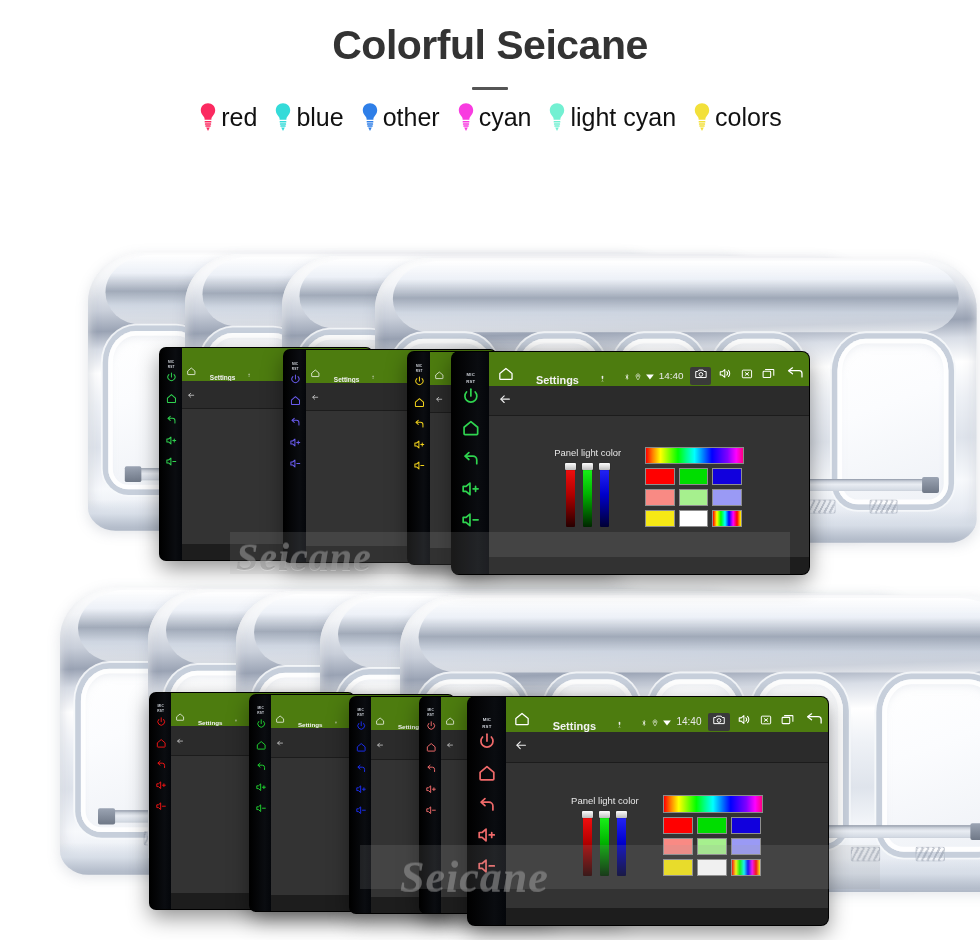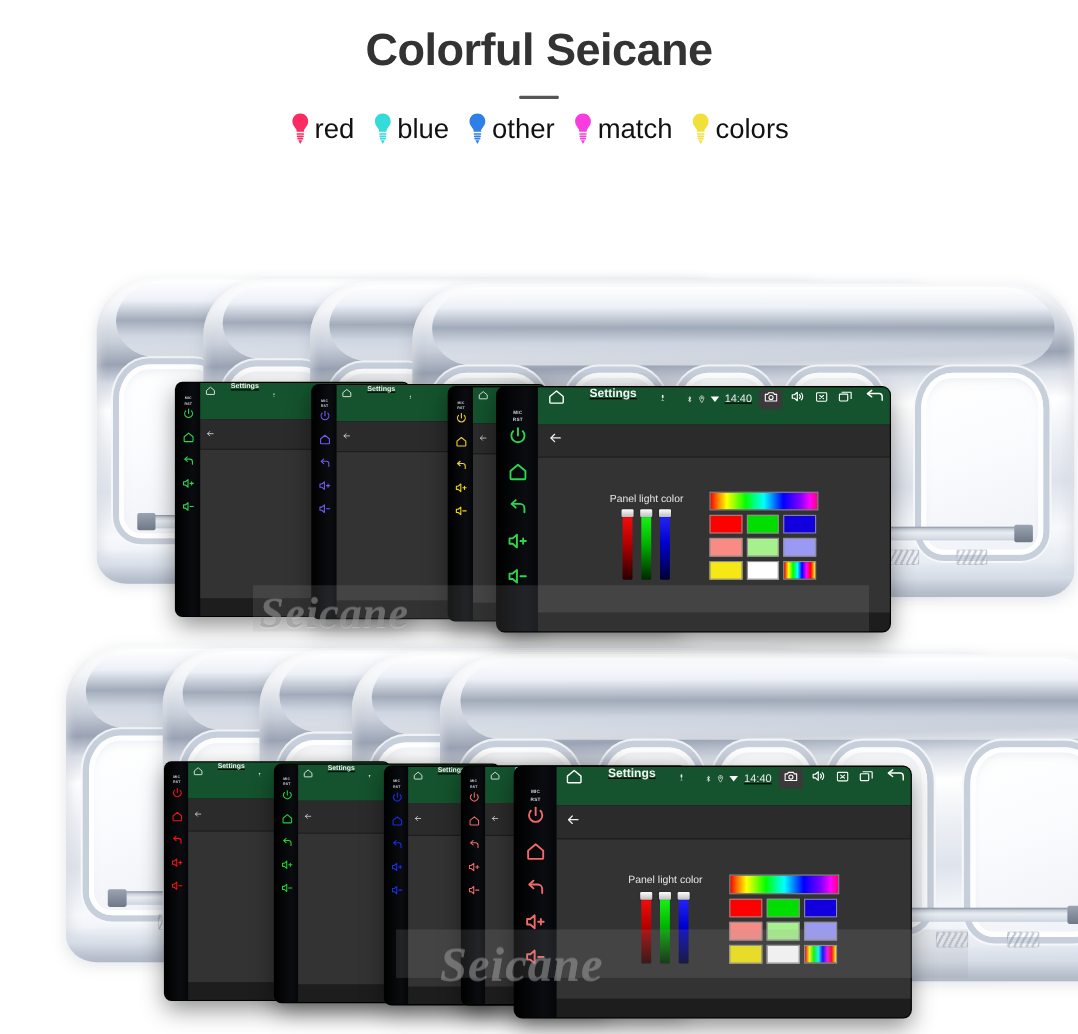--- a/index.html
+++ b/index.html
@@ -172,25 +172,24 @@
     margin-bottom: 5.5%;
     transform: scale(1);
   }
   .keys .ki { width: 58%; margin-bottom: 13.5%; display:block; }
   .keys .ki:last-child { margin-bottom: 0; }
 
   
   .screen { flex: 1; background: #0b0b0b; display: flex; flex-direction: column; }
   .statusbar {
     height: 15.5%;
-    background: #14532d;
-    display: flex; align-items: flex-start;
+    background: #4d7c0f;
+    display: flex; align-items: flex-end;
     padding: 0 1.4% 0 2.2%;
     gap: 0;
-    text-decoration: underline;
   }
   .sb-home { width: 5.8%; }
   .sb-title {
     color: #f2f2f2; font-weight: bold;
     margin-left: 7%;
     font-family: "Liberation Sans", sans-serif;
     white-space: nowrap;
   }
   .sb-mic { width: 2.6%; margin-left: 6.5%; }
   .sb-right { margin-left: auto; display: flex; align-items: center; gap: 0; }
@@ -316,21 +315,31 @@
           <span class="legend-label">other</span>
         </div>
         <div class="legend-item">
           <svg class="bulb" viewBox="0 0 20 30">
     <path fill="#f83ce0" d="M10 1.2c-4.1 0-7.2 3.1-7.2 7.1 0 2.8 1.5 4.6 2.6 6 .7.9 1.2 1.6 1.2 2.4v1.1h6.8v-1.1c0-.8.5-1.5 1.2-2.4 1.1-1.4 2.6-3.2 2.6-6 0-4-3.1-7.1-7.2-7.1z"></path>
     <rect fill="#f83ce0" x="6.6" y="19.1" width="6.8" height="1.5" rx=".5"></rect>
     <rect fill="#f83ce0" x="6.9" y="21.2" width="6.2" height="1.5" rx=".5"></rect>
     <rect fill="#f83ce0" x="7.3" y="23.3" width="5.4" height="1.5" rx=".5"></rect>
     <path fill="#f83ce0" d="M8.2 25.6h3.6l-1.8 3.3z"></path>
   </svg>
-          <span class="legend-label">match</span>
+          <span class="legend-label">cyan</span>
+        </div>
+        <div class="legend-item">
+          <svg class="bulb" viewBox="0 0 20 30">
+    <path fill="#73f0d2" d="M10 1.2c-4.1 0-7.2 3.1-7.2 7.1 0 2.8 1.5 4.6 2.6 6 .7.9 1.2 1.6 1.2 2.4v1.1h6.8v-1.1c0-.8.5-1.5 1.2-2.4 1.1-1.4 2.6-3.2 2.6-6 0-4-3.1-7.1-7.2-7.1z"></path>
+    <rect fill="#73f0d2" x="6.6" y="19.1" width="6.8" height="1.5" rx=".5"></rect>
+    <rect fill="#73f0d2" x="6.9" y="21.2" width="6.2" height="1.5" rx=".5"></rect>
+    <rect fill="#73f0d2" x="7.3" y="23.3" width="5.4" height="1.5" rx=".5"></rect>
+    <path fill="#73f0d2" d="M8.2 25.6h3.6l-1.8 3.3z"></path>
+  </svg>
+          <span class="legend-label">light cyan</span>
         </div>
         <div class="legend-item">
           <svg class="bulb" viewBox="0 0 20 30">
     <path fill="#f2e03a" d="M10 1.2c-4.1 0-7.2 3.1-7.2 7.1 0 2.8 1.5 4.6 2.6 6 .7.9 1.2 1.6 1.2 2.4v1.1h6.8v-1.1c0-.8.5-1.5 1.2-2.4 1.1-1.4 2.6-3.2 2.6-6 0-4-3.1-7.1-7.2-7.1z"></path>
     <rect fill="#f2e03a" x="6.6" y="19.1" width="6.8" height="1.5" rx=".5"></rect>
     <rect fill="#f2e03a" x="6.9" y="21.2" width="6.2" height="1.5" rx=".5"></rect>
     <rect fill="#f2e03a" x="7.3" y="23.3" width="5.4" height="1.5" rx=".5"></rect>
     <path fill="#f2e03a" d="M8.2 25.6h3.6l-1.8 3.3z"></path>
   </svg>
           <span class="legend-label">colors</span>

